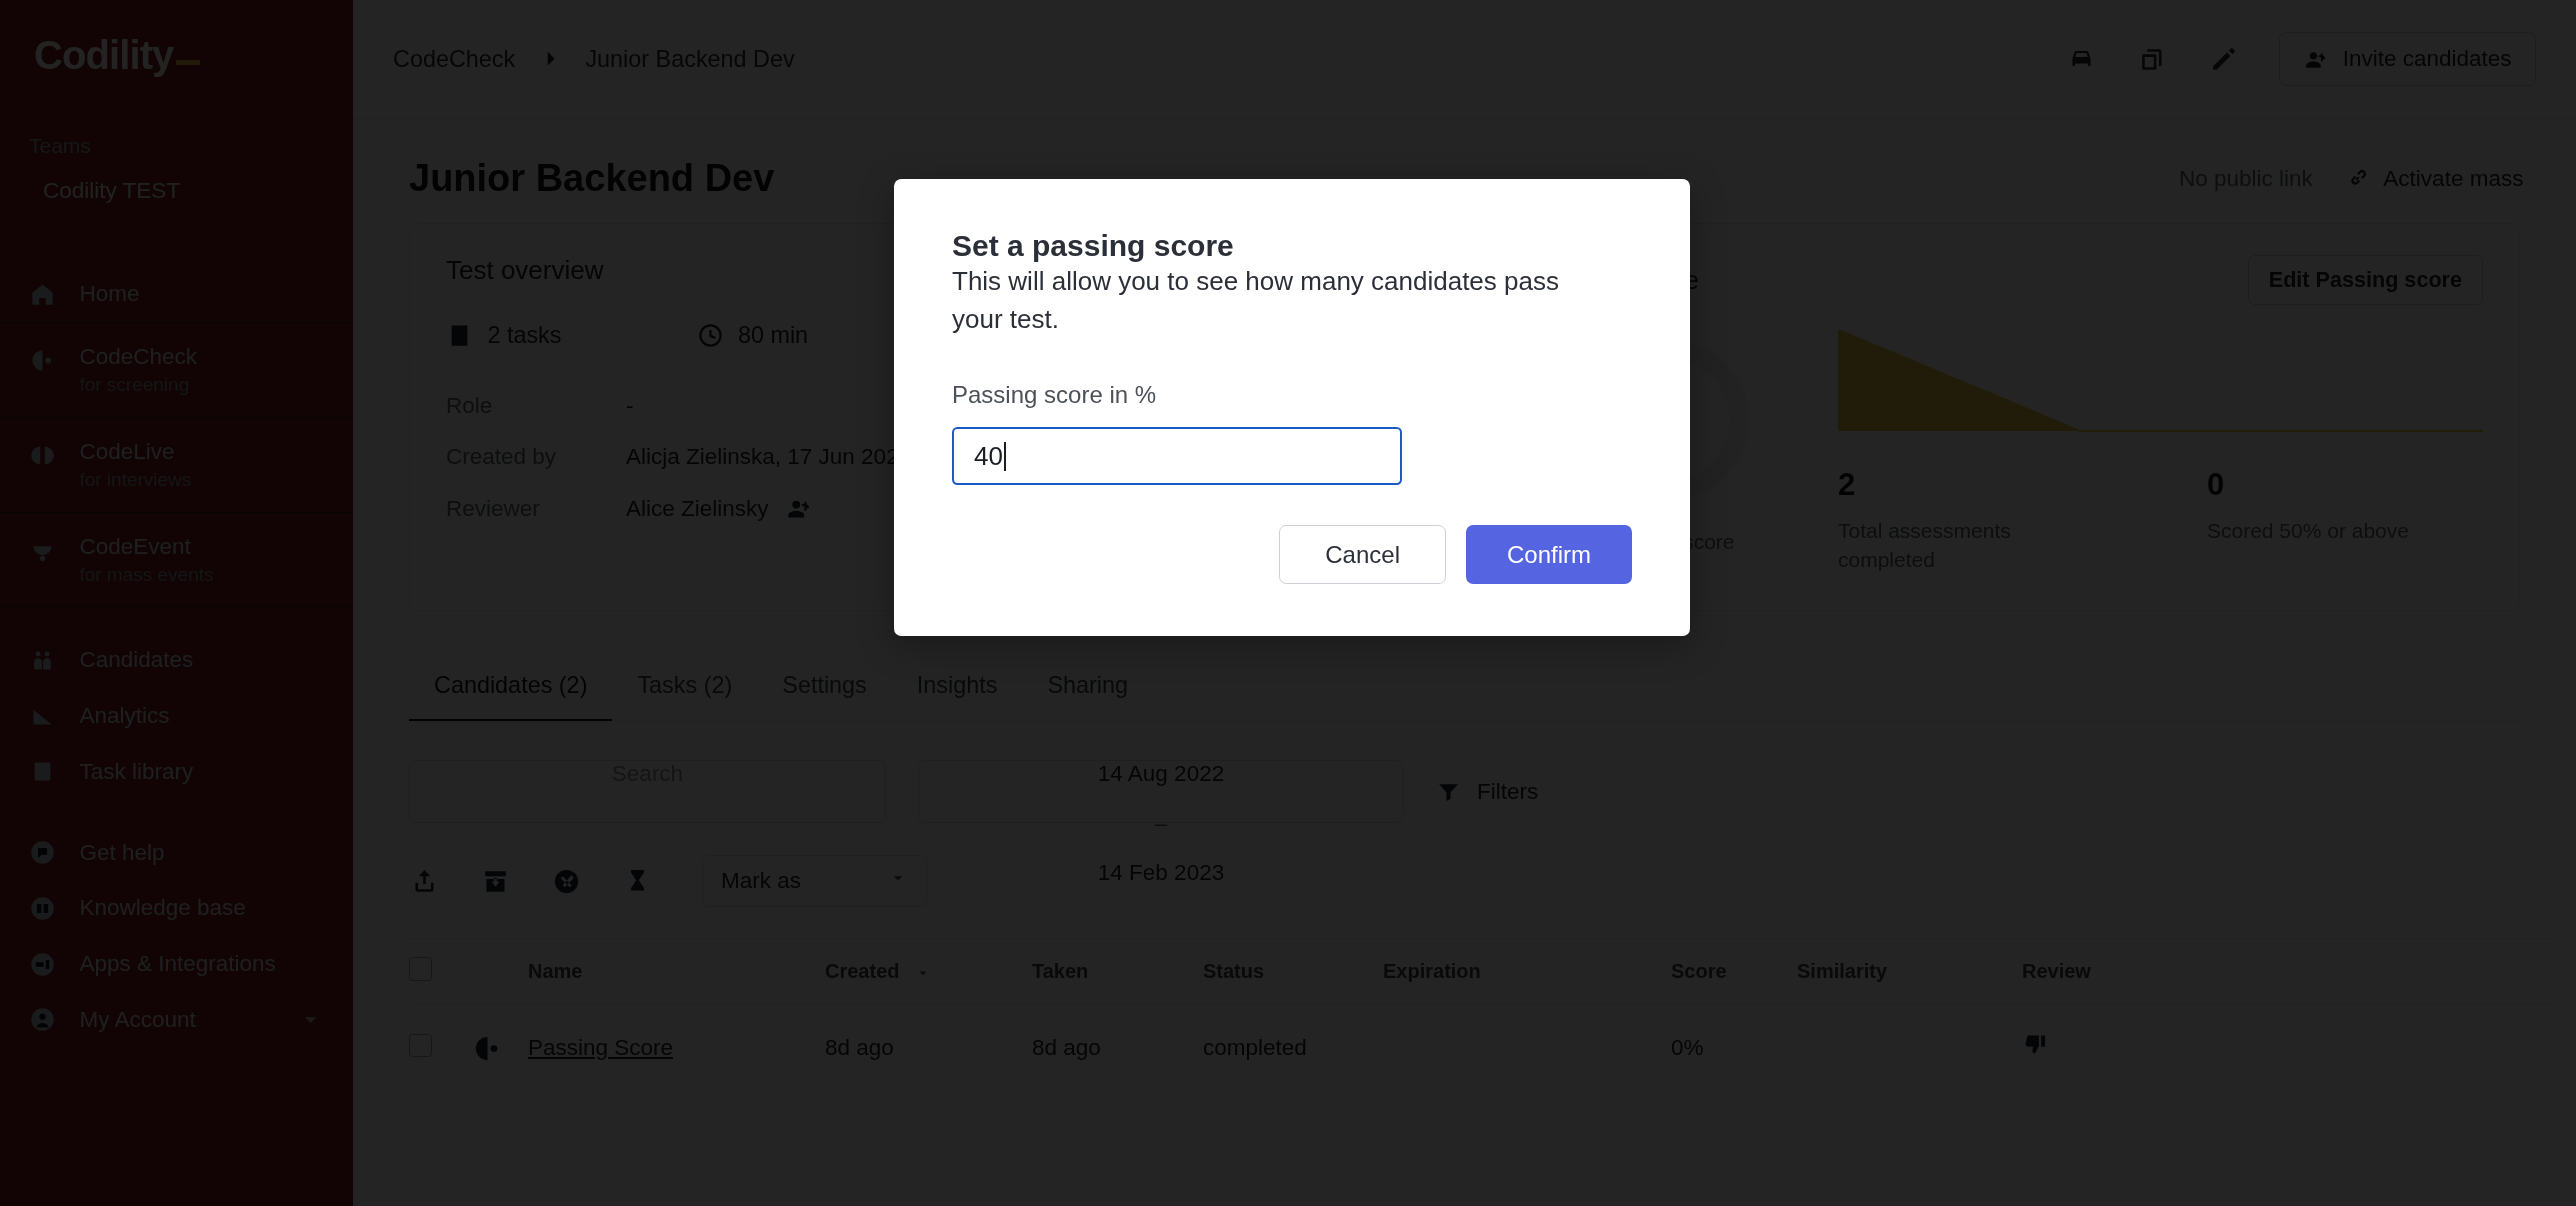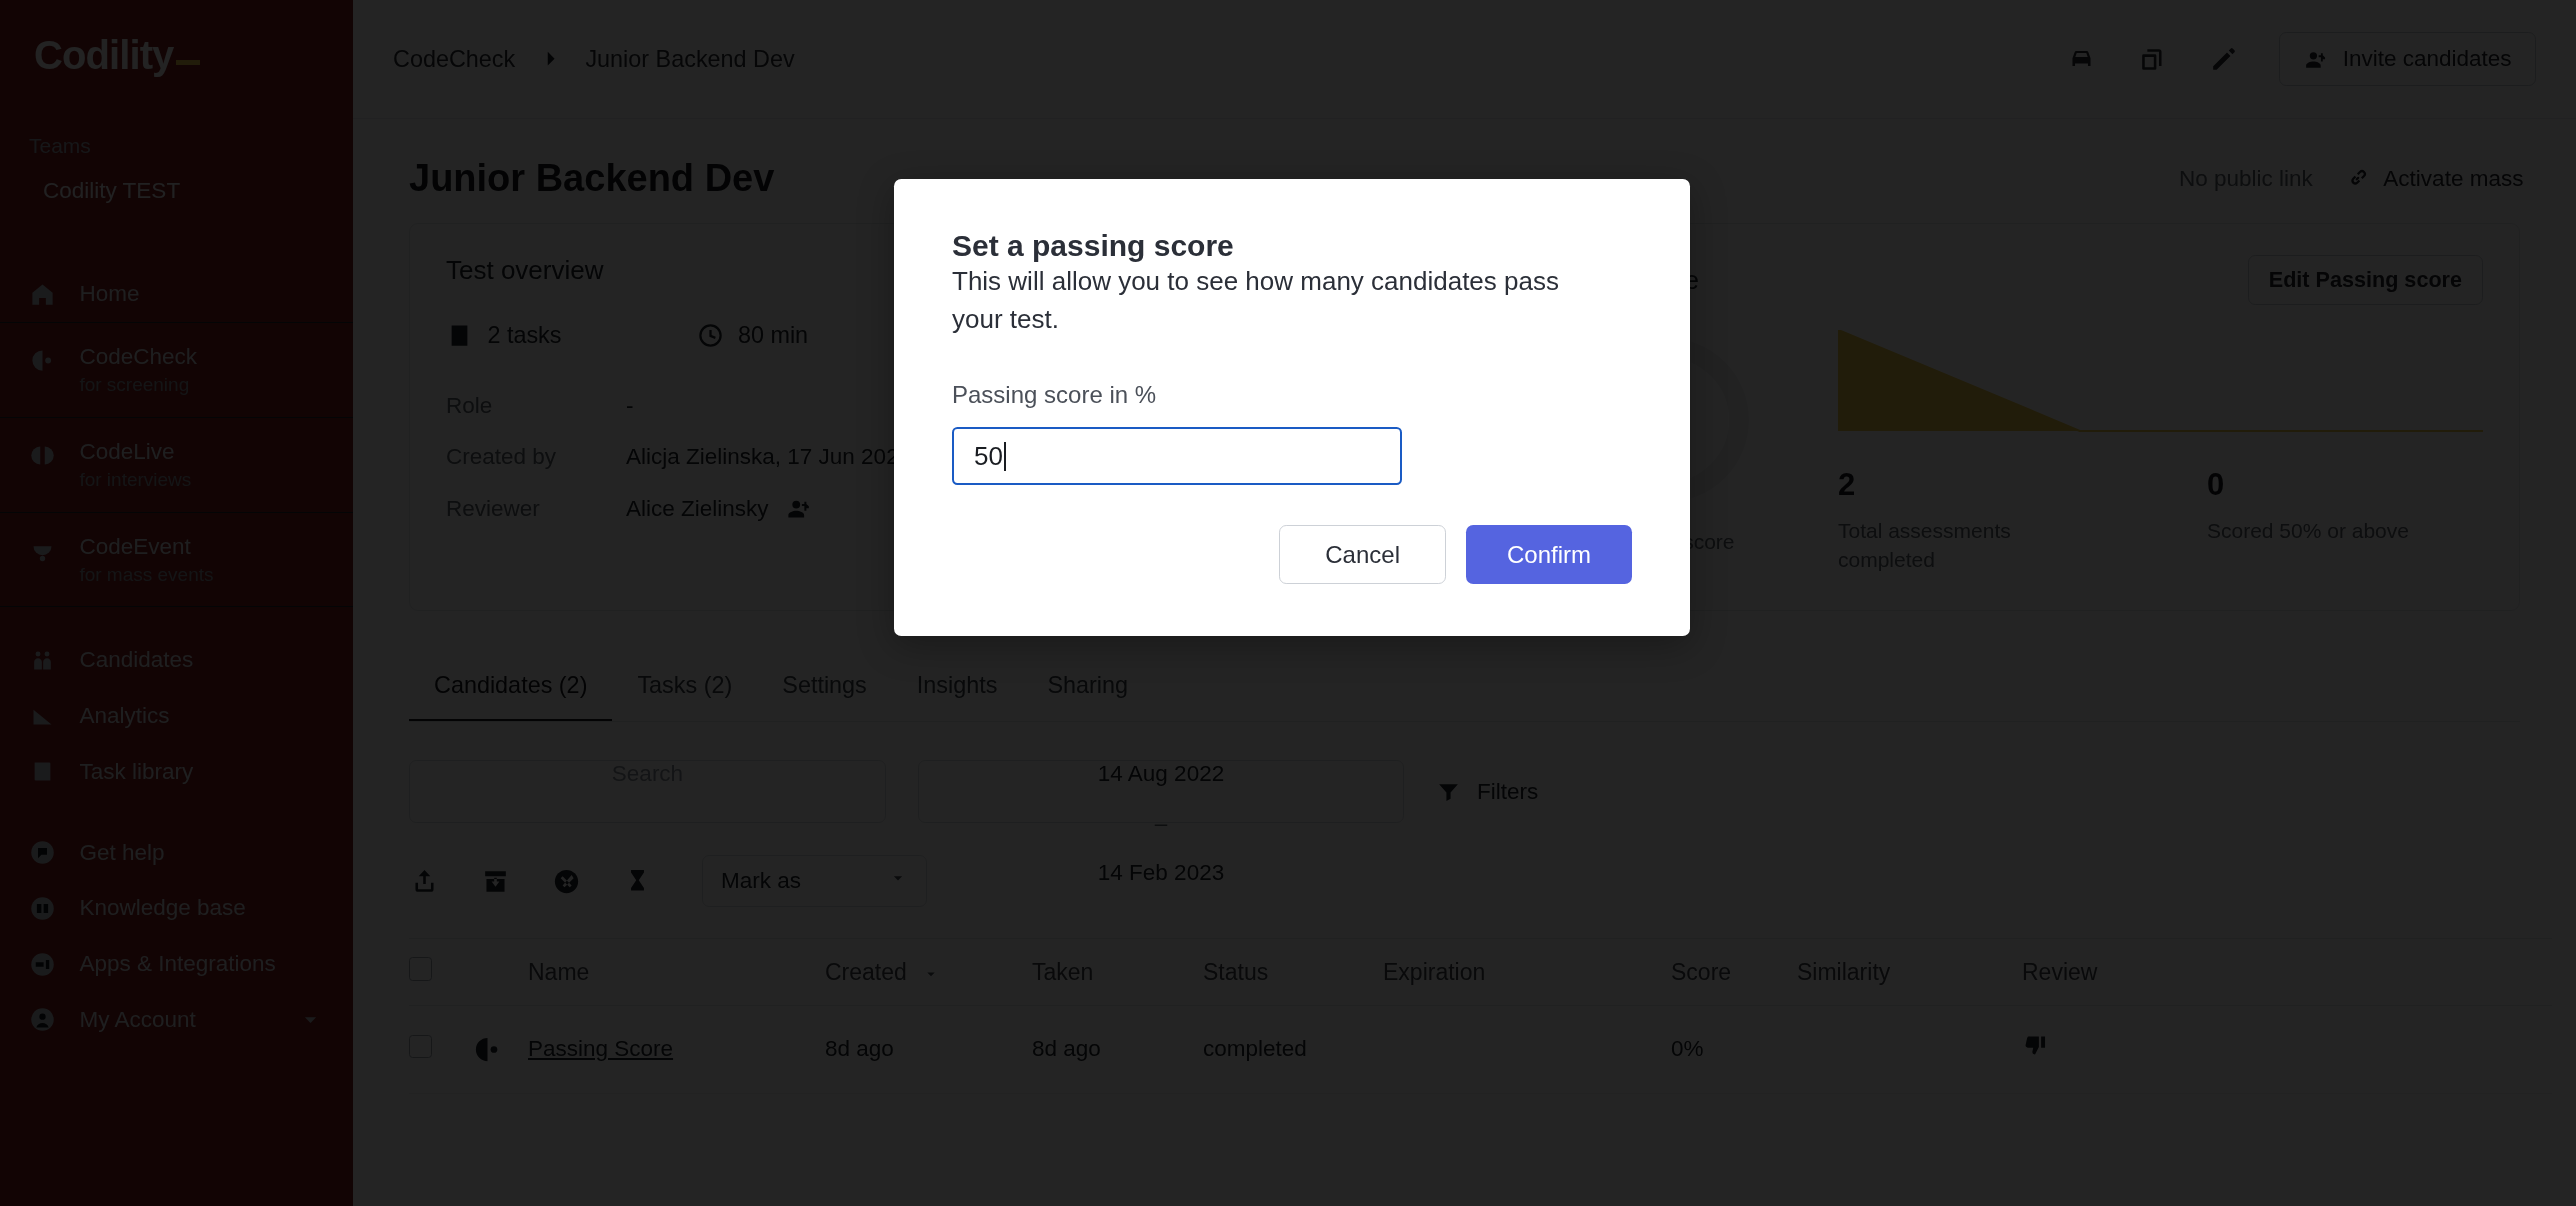--- a/index.html
+++ b/index.html
@@ -178,21 +178,21 @@
     border: 0.9px solid #d6dade; border-radius: 7.2px; background: #fff;
     height: 52px; display:flex; align-items:center; gap: 16px;
     padding: 0 18px; font-size: 22.5px; color: #20242a;
   }
   .pager { display: flex; align-items: center; gap: 38px; margin-left: 12.6px; }
   .pager span { font-size: 31px; color: #4a5058; line-height: 1; }
 
   
   .tbl { width: 100%; margin: 31px 16px 0 16px; border-collapse: collapse; }
   .tbl thead th {
-    text-align: left; font-size: 23px; color: #3f454c; font-weight: 400;
+    text-align: left; font-size: 20px; color: #3f454c; font-weight: 700;
     padding: 18px 0; border-bottom: 0.9px solid #e3e6e9; border-top: 0.9px solid #e3e6e9;
   }
   .tbl tbody td {
     font-size: 22.5px; color: #20242a; padding: 27px 0;
     border-bottom: 0.9px solid #eceef0;
   }
   .cb { width: 23.4px; height: 23.4px; border: 1.8px solid #9aa1a9; border-radius: 3.6px; display:inline-block;}
   .col-cb { width: 63px; }
   .col-av { width: 56px; }
   .avatar-ic { width: 31px; height: 31px; display:flex; align-items:center; justify-content:center; color:#20242a;}
@@ -639,21 +639,21 @@
   </div>
 </div>
 
 <div id="dimmer"></div>
 
 <div id="modal">
   <div class="modal-title">Set a passing score</div>
   <div class="modal-body">This will allow you to see how many candidates pass your test.</div>
   <div class="modal-field-label">Passing score in %</div>
   <div class="modal-input">
-    <span>50</span>
+    <span>40</span>
     <span class="caretbar"></span>
   </div>
   <div class="modal-actions">
     <button class="btn-cancel">Cancel</button>
     <button class="btn-confirm">Confirm</button>
   </div>
 </div>
 
 
 </body></html>

